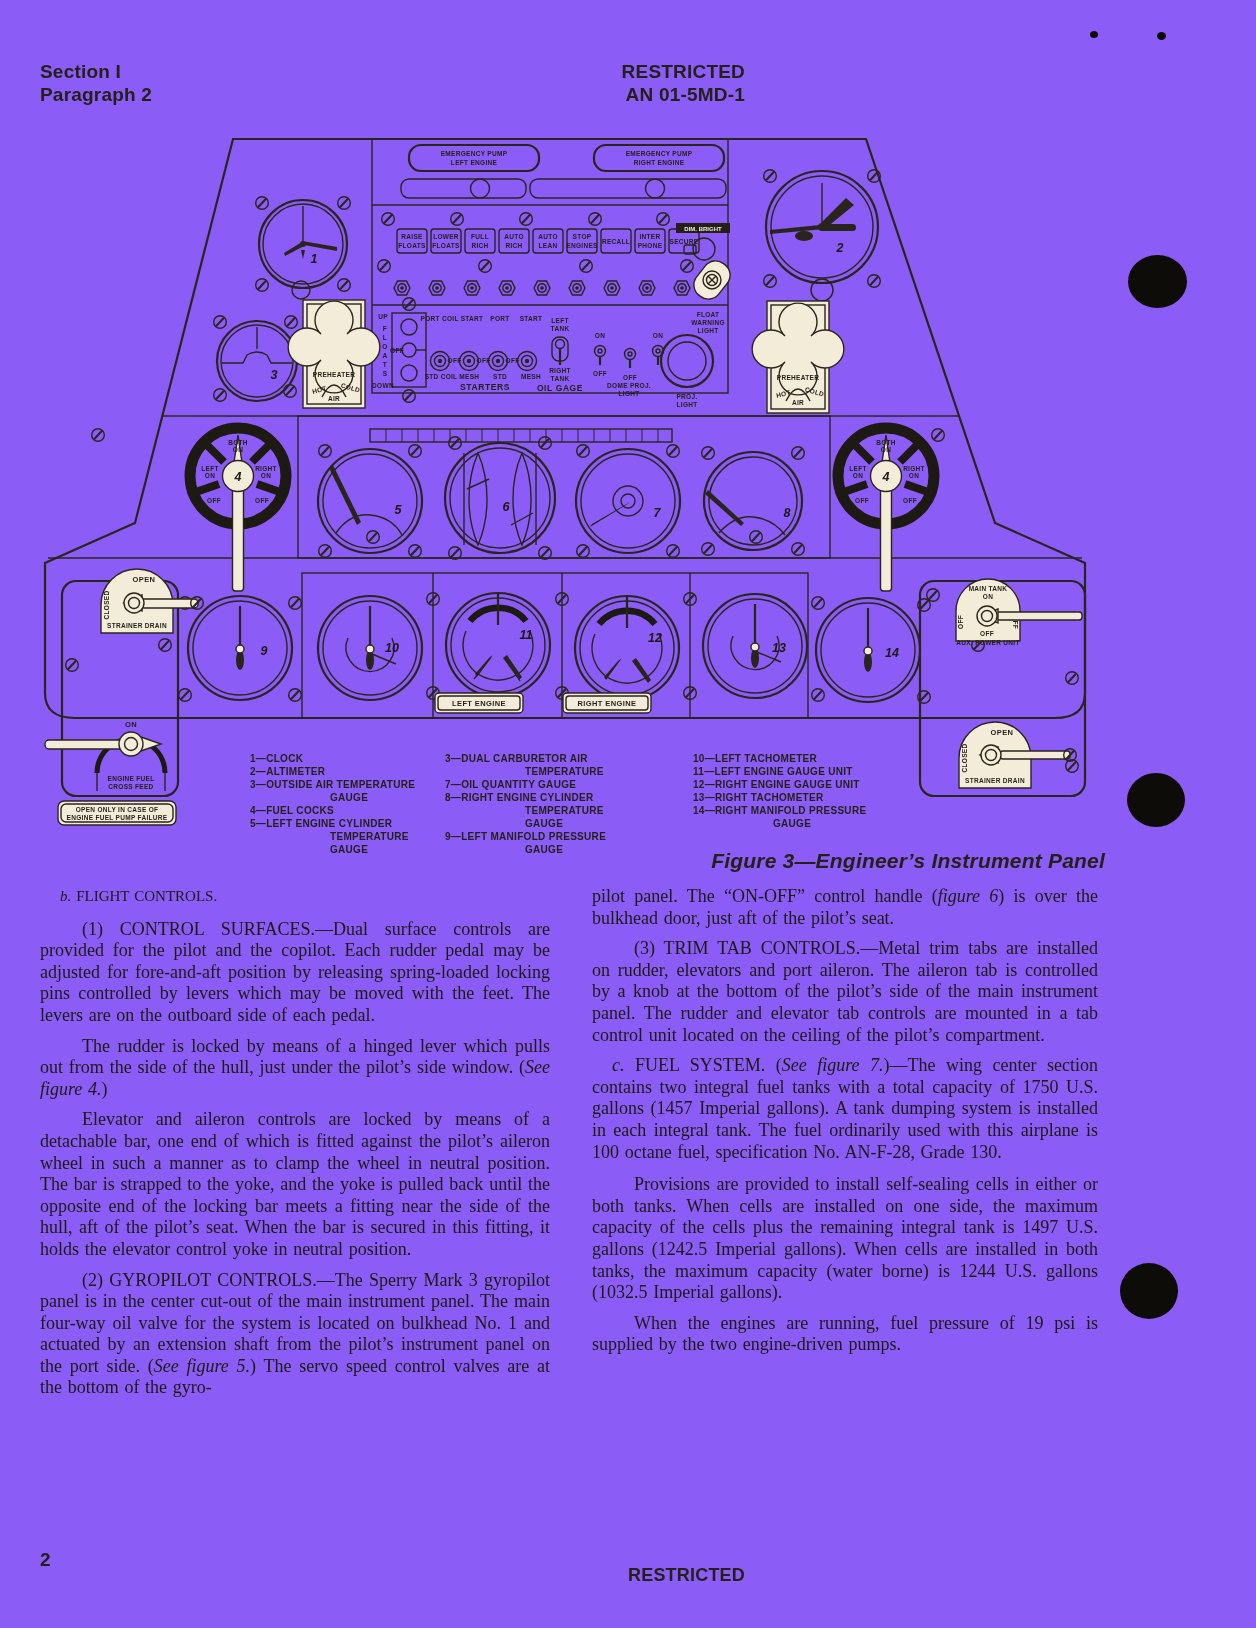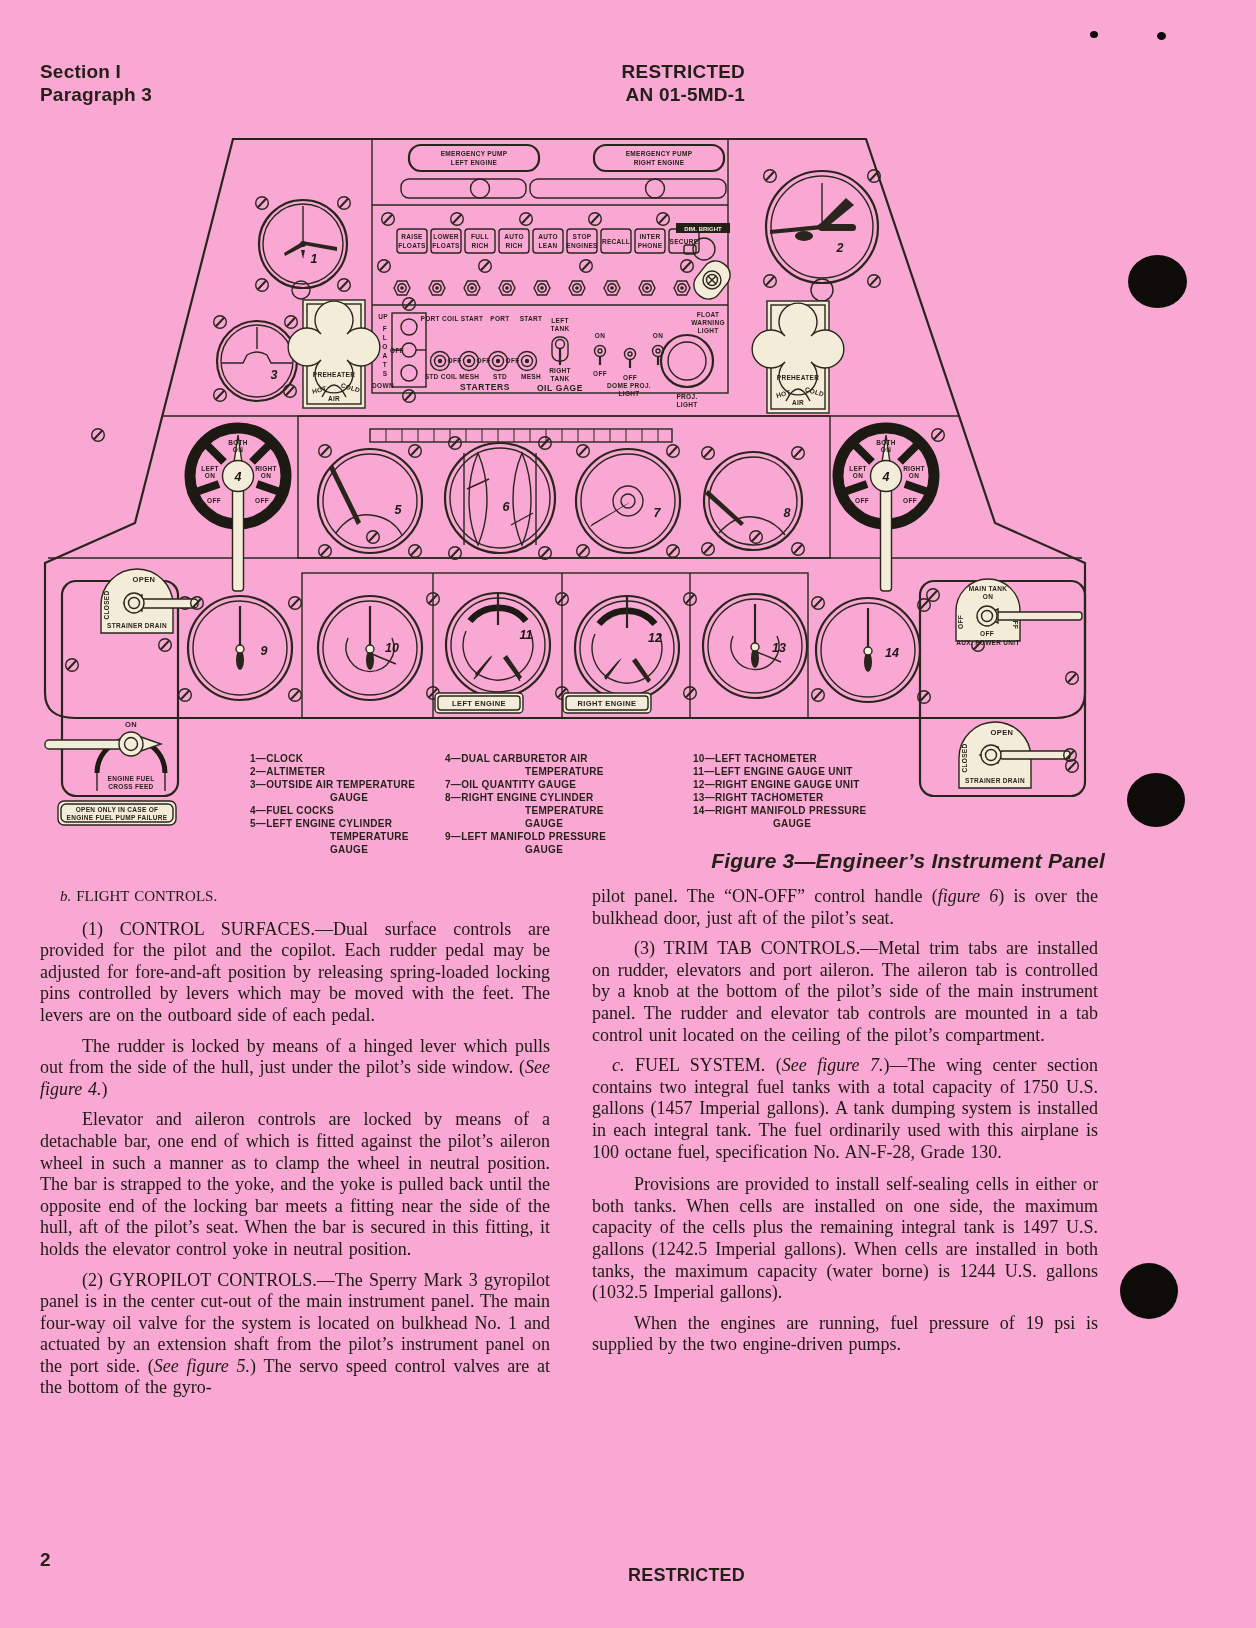--- a/index.html
+++ b/index.html
@@ -1,16 +1,16 @@
 <!DOCTYPE html>
 <html><head>
 <meta charset="utf-8">
 <style>
   html,body{margin:0;padding:0;}
-  .page{position:relative;width:1256px;height:1628px;background:#f9a8d4;overflow:hidden;
+  .page{position:relative;width:1256px;height:1628px;background:#8b5cf6;overflow:hidden;
         font-family:"Liberation Sans",sans-serif;color:#241f17;}
   .hdr{position:absolute;font-weight:bold;font-size:19px;line-height:23px;letter-spacing:.2px;}
   .ctr{text-align:right;}
   .dot{position:absolute;background:#0e0c09;border-radius:50%;}
   .legend{position:absolute;font-weight:bold;font-size:10px;line-height:13px;letter-spacing:.3px;
           list-style:none;margin:0;padding:0;}
   .legend li{padding-left:80px;text-indent:-80px;}
   .cap{position:absolute;font-weight:bold;font-style:italic;font-size:21px;letter-spacing:.2px;}
   .col{position:absolute;font-family:"Liberation Serif",serif;font-size:18px;line-height:21.6px;
        text-align:justify;color:#1d1913;word-spacing:1.2px;}
@@ -29,21 +29,21 @@
   .pap{fill:#f2ecd8;stroke:#2a251c;stroke-width:1.4;}
   .ink{fill:#2a251c;stroke:none;}
 </style>
 </head>
 <body>
 
 <div class="page">
 
   <div class="hdr" style="left:40px;top:60px;">
     <div>Section I</div>
-    <div>Paragraph 3</div>
+    <div>Paragraph 2</div>
   </div>
   <div class="hdr ctr" style="left:345px;top:60px;width:400px;">
     <div>RESTRICTED</div>
     <div>AN 01-5MD-1</div>
   </div>
 
   <div class="dot" style="left:1090px;top:31px;width:8px;height:7px;"></div>
   <div class="dot" style="left:1157px;top:32px;width:9px;height:8px;"></div>
   <div class="dot" style="left:1128px;top:255px;width:59px;height:53px;"></div>
   <div class="dot" style="left:1127px;top:773px;width:58px;height:54px;"></div>
@@ -596,21 +596,21 @@
   </svg>
 
   <ul class="legend" style="left:250px;top:752px;width:180px;">
     <li>1—CLOCK</li>
     <li>2—ALTIMETER</li>
     <li>3—OUTSIDE AIR TEMPERATURE GAUGE</li>
     <li>4—FUEL COCKS</li>
     <li>5—LEFT ENGINE CYLINDER TEMPERATURE GAUGE</li>
   </ul>
   <ul class="legend" style="left:445px;top:752px;width:178px;">
-    <li>4—DUAL CARBURETOR AIR TEMPERATURE</li>
+    <li>3—DUAL CARBURETOR AIR TEMPERATURE</li>
     <li>7—OIL QUANTITY GAUGE</li>
     <li>8—RIGHT ENGINE CYLINDER TEMPERATURE GAUGE</li>
     <li>9—LEFT MANIFOLD PRESSURE GAUGE</li>
   </ul>
   <ul class="legend" style="left:693px;top:752px;width:190px;">
     <li>10—LEFT TACHOMETER</li>
     <li>11—LEFT ENGINE GAUGE UNIT</li>
     <li>12—RIGHT ENGINE GAUGE UNIT</li>
     <li>13—RIGHT TACHOMETER</li>
     <li>14—RIGHT MANIFOLD PRESSURE GAUGE</li>

